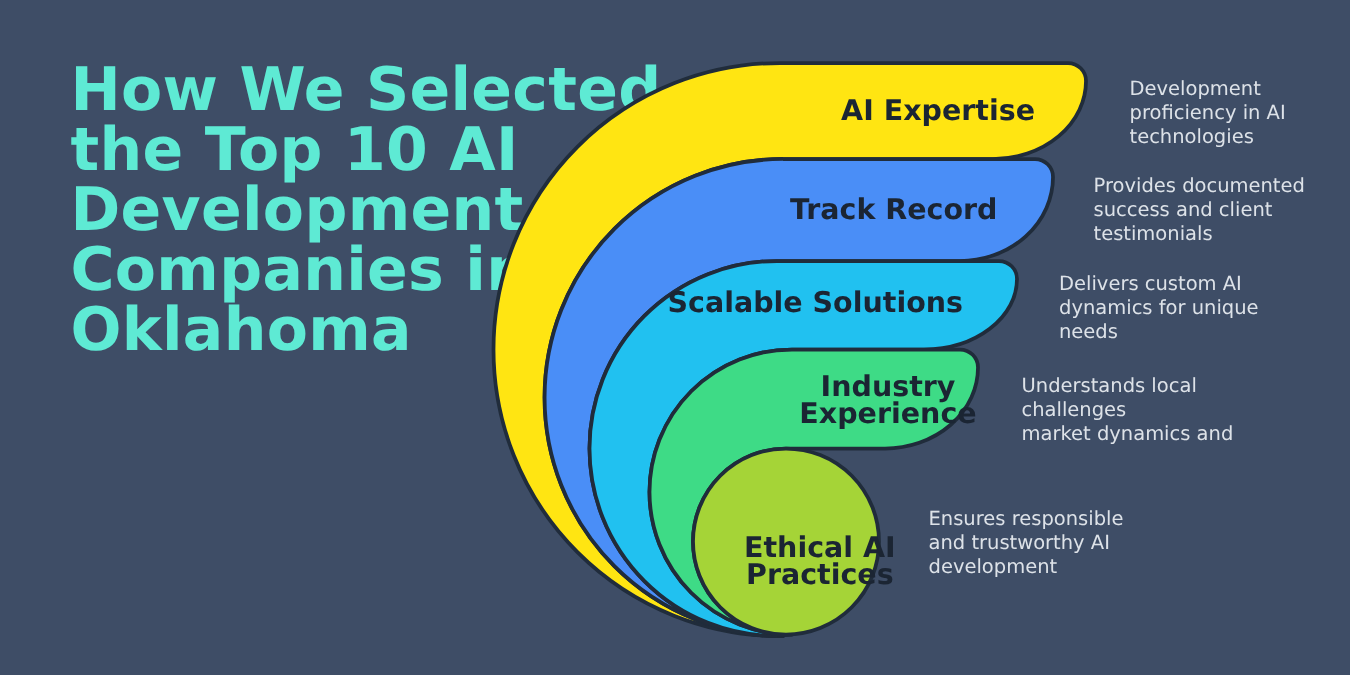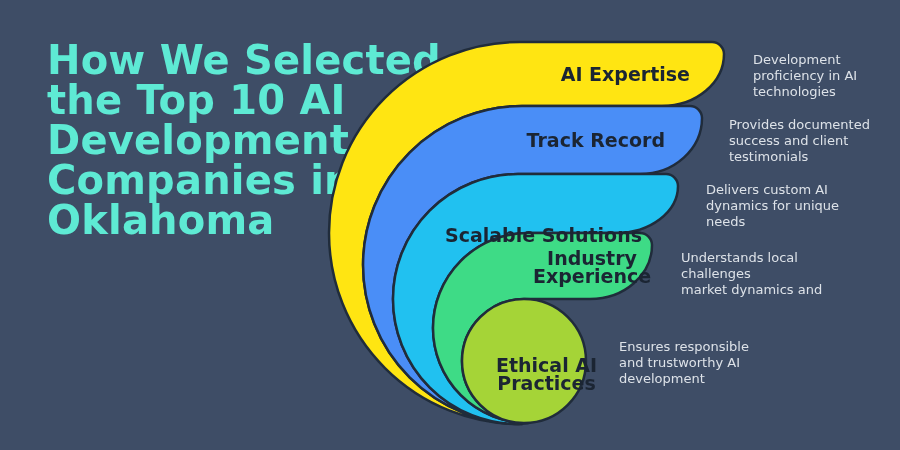--- a/index.html
+++ b/index.html
@@ -33,21 +33,21 @@
   }
   .band-label {
     position: absolute;
     font-size: 19px;
     font-weight: bold;
     color: #1B2533;
     line-height: 18px;
   }
   .label-1 { right: 210px; top: 65px;  text-align: right; }
   .label-2 { right: 235px; top: 131px; text-align: right; }
-  .label-3 { right: 258px; top: 193px; text-align: right; margin-top: 33px; }
+  .label-3 { right: 258px; top: 193px; text-align: right; }
   .label-4 { left: 532px; width: 120px; top: 249px; text-align: center; }
   .label-5 { left: 496px; top: 356px; text-align: center; }
   .band-desc {
     position: absolute;
     font-size: 13px;
     color: #DDE2E8;
     line-height: 16px;
   }
   .desc-1 { left: 753px; top: 52px;  width: 132px; }
   .desc-2 { left: 729px; top: 117px; width: 158px; }

